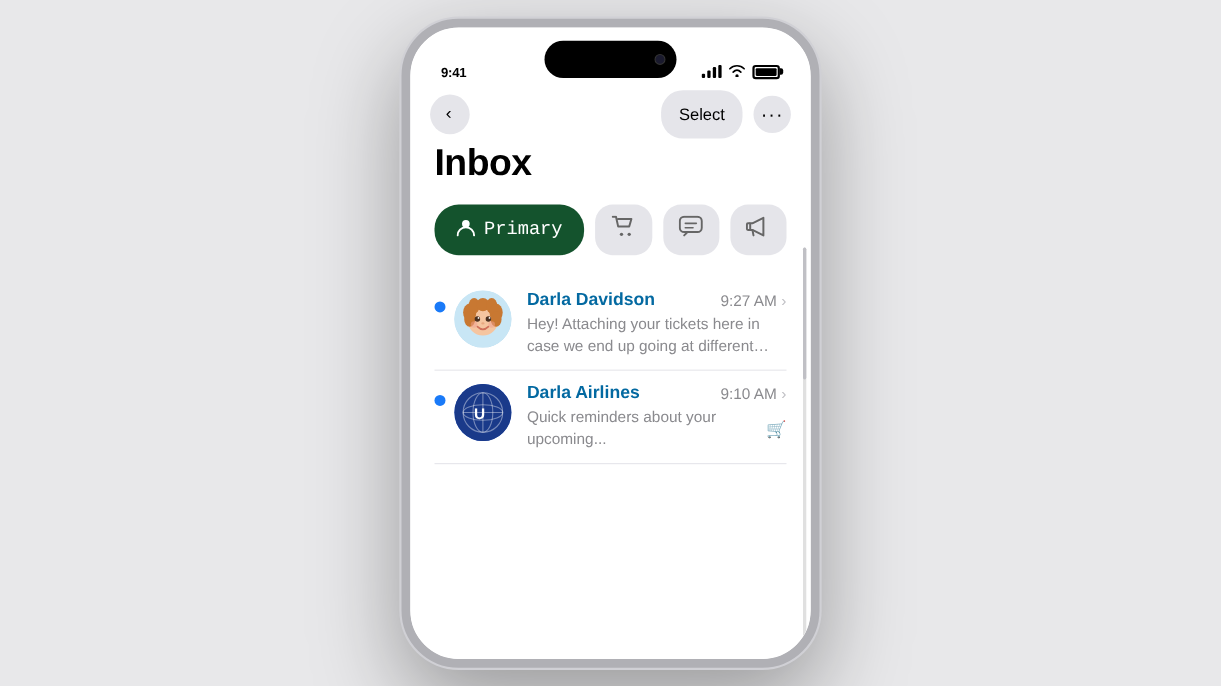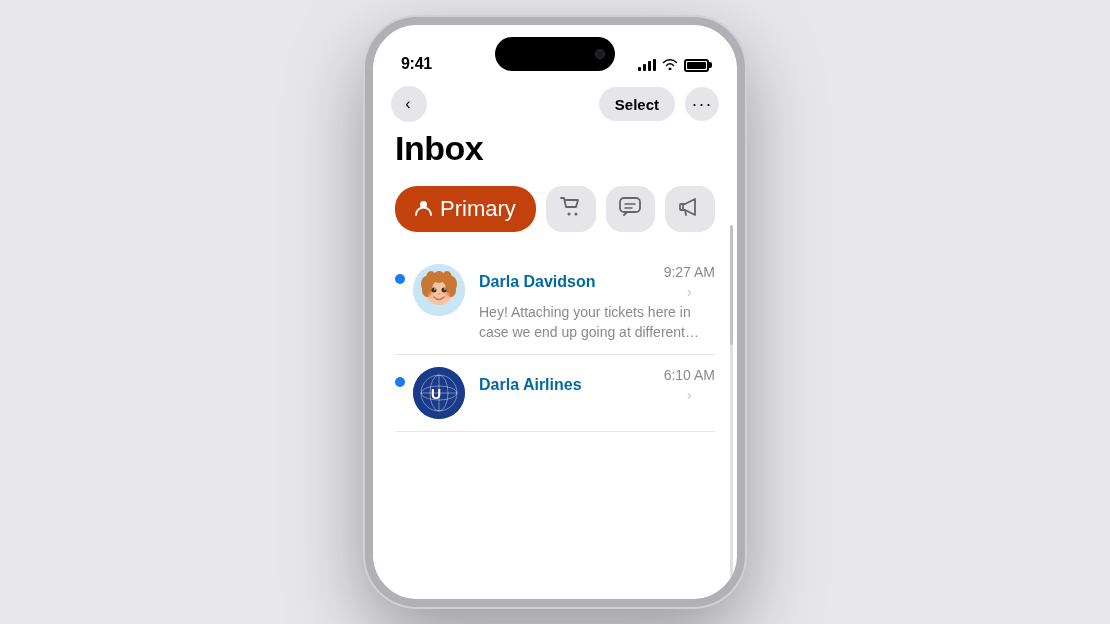--- a/index.html
+++ b/index.html
@@ -77,21 +77,21 @@
       right: 0;
       height: 54px;
       display: flex;
       align-items: flex-end;
       justify-content: space-between;
       padding: 0 28px 6px;
       z-index: 5;
     }
 
     .status-time {
-      font-size: 16px;
+      font-size: 12px;
       font-weight: 600;
       color: #000;
       letter-spacing: -0.3px;
       text-align: right;
     }
 
     .status-icons {
       display: flex;
       align-items: center;
       gap: 6px;
@@ -178,30 +178,30 @@
       margin-left: -2px;
     }
 
     .nav-right {
       display: flex;
       align-items: center;
       gap: 10px;
     }
 
     .select-button {
-      height: 34px;
+      height: 44px;
       padding: 0 16px;
       background: #e5e5ea;
       border-radius: 20px;
       display: flex;
       align-items: center;
       cursor: pointer;
       font-size: 15px;
       color: #000;
-      font-weight: 700;
+      font-weight: 400;
     }
 
     .more-button {
       width: 34px;
       height: 34px;
       background: #e5e5ea;
       border-radius: 50%;
       display: flex;
       align-items: center;
       justify-content: center;
@@ -235,28 +235,29 @@
     .category-tabs {
       display: flex;
       gap: 10px;
       margin-bottom: 20px;
     }
 
     .tab-primary {
       display: flex;
       align-items: center;
       gap: 8px;
-      background: #c2410c;
+      background: #14532d;
       border-radius: 22px;
       padding: 10px 20px;
       color: #fff;
-      font-size: 22px;
+      font-size: 17px;
       font-weight: 500;
       cursor: pointer;
       white-space: nowrap;
+      font-family: Liberation Mono, monospace;
     }
 
     .tab-secondary {
       width: 52px;
       height: 46px;
       background: #e5e5ea;
       border-radius: 16px;
       display: flex;
       align-items: center;
       justify-content: center;
@@ -330,21 +331,20 @@
     .email-sender {
       font-size: 16px;
       font-weight: 600;
       color: #0369a1;
     }
 
     .email-meta {
       display: flex;
       align-items: center;
       gap: 4px;
-      flex-direction: column;
     }
 
     .email-time {
       font-size: 14px;
       color: #8a8a8e;
     }
 
     .email-chevron {
       color: #c0c0c5;
       font-size: 14px;
@@ -554,24 +554,28 @@
                 <line x1="8" y1="26" x2="44" y2="26" stroke="rgba(255,255,255,0.4)" stroke-width="1"></line>
                 <line x1="26" y1="8" x2="26" y2="44" stroke="rgba(255,255,255,0.4)" stroke-width="1"></line>
 
                 <text x="18" y="32" font-family="Arial" font-size="14" font-weight="bold" fill="white">U</text>
               </svg>
             </div>
             <div class="email-body">
               <div class="email-header">
                 <span class="email-sender">Darla Airlines</span>
                 <div class="email-meta">
-                  <span class="email-time">6:10 AM</span>
+                  <span class="email-time">9:10 AM</span>
                   <span class="email-chevron">›</span>
                 </div>
               </div>
+              <div class="email-preview-row">
+                <span class="email-preview">Quick reminders about your upcoming...</span>
+                <span class="shopping-icon">🛒</span>
+              </div>
             </div>
           </div>
 
         </div>
 
       </div>
 
       <div class="scroll-indicator">
         <div class="scroll-thumb"></div>
       </div>

